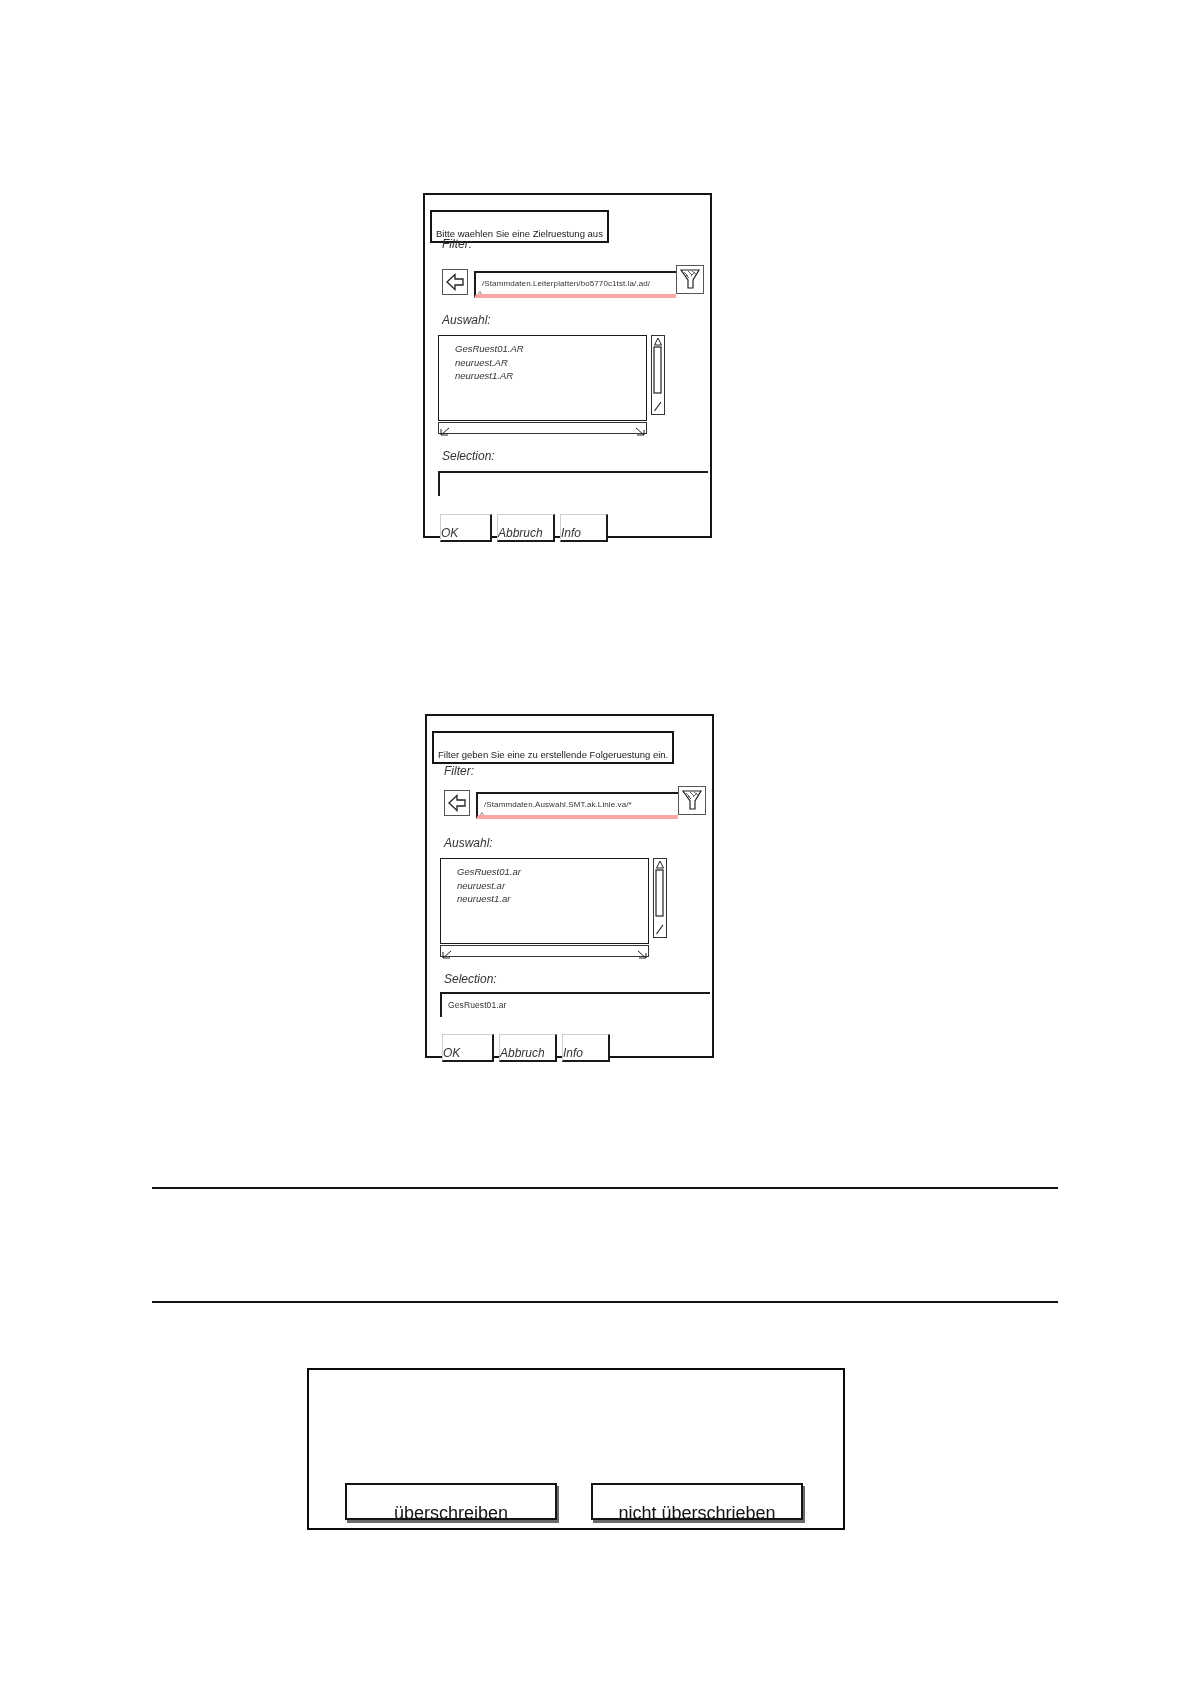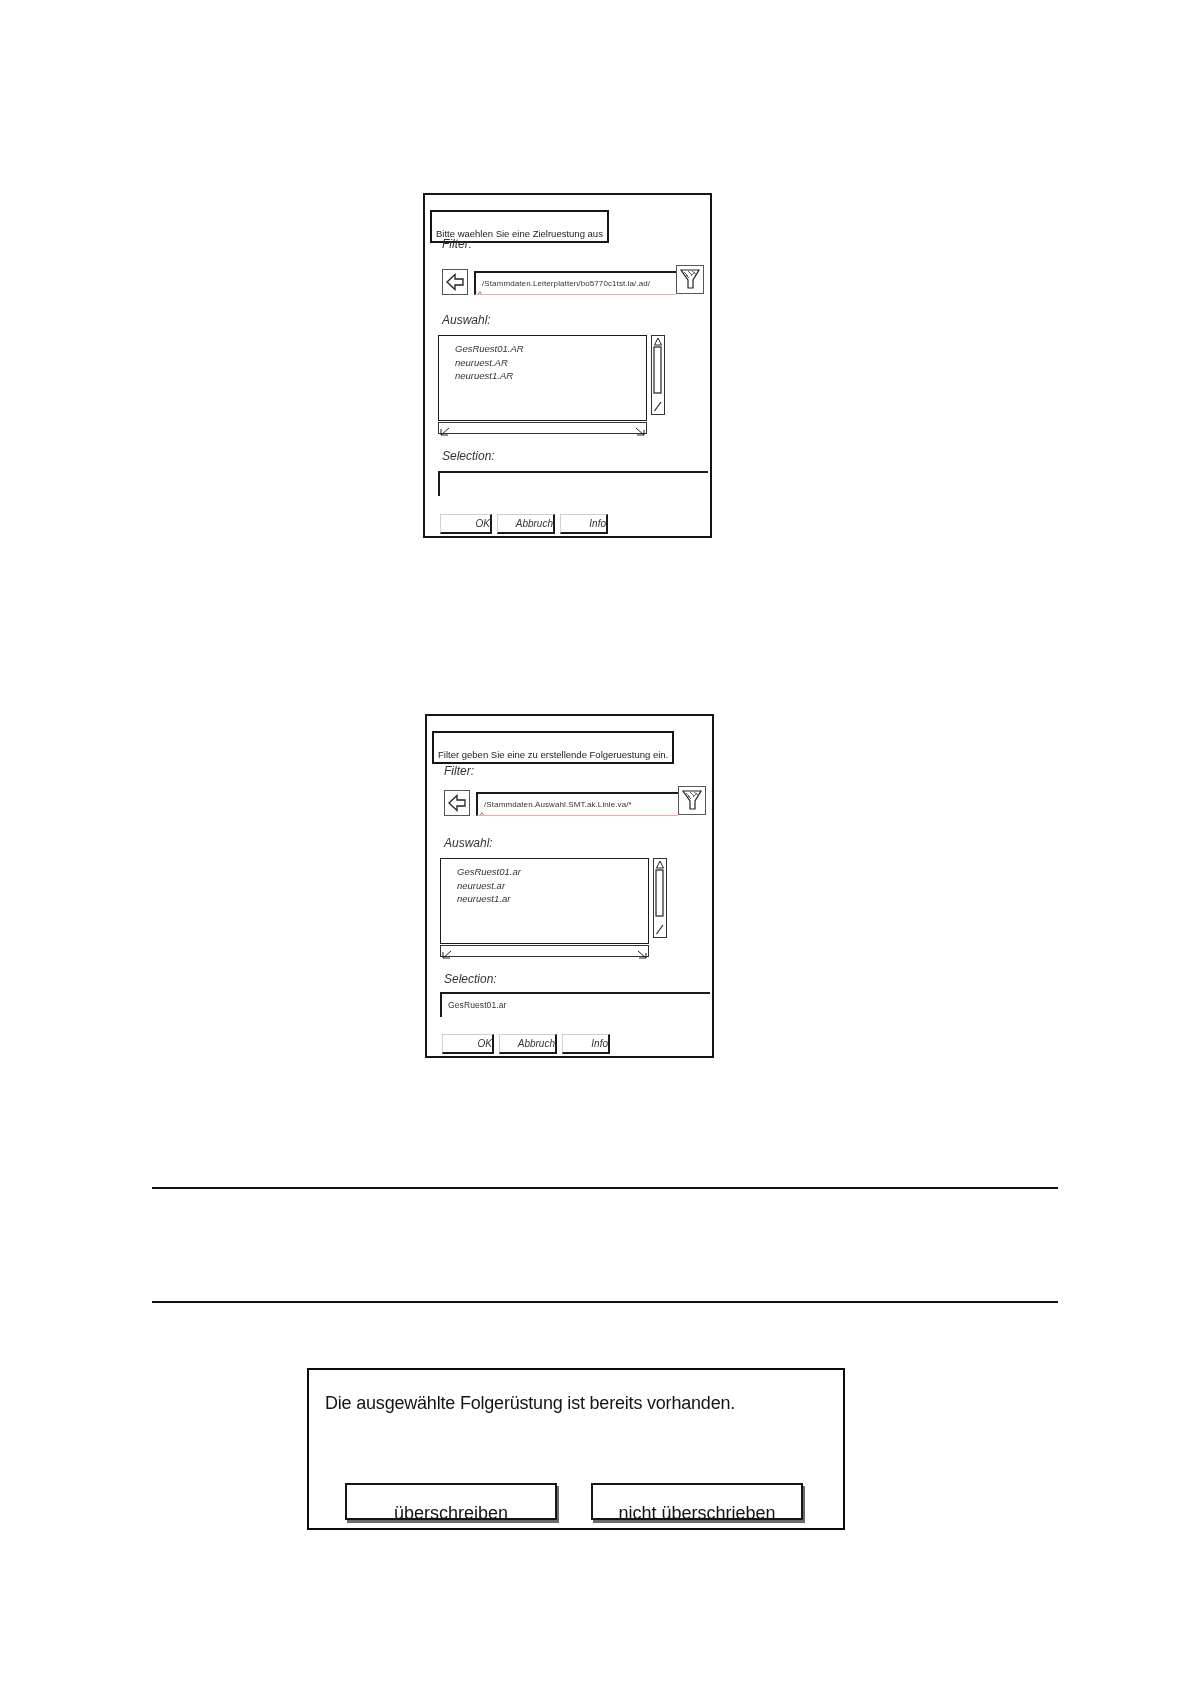--- a/index.html
+++ b/index.html
@@ -6,34 +6,34 @@
   .page{position:relative;width:1188px;height:1684px;background:#ffffff;margin:0 auto;
         font-family:"Liberation Sans",sans-serif;color:#222;overflow:hidden;}
 
   
   .fsd{position:absolute;background:#fff;border:2px solid #151515;}
   .titlebox{position:absolute;left:5px;top:7px;border:2px solid #151515;
             font-size:9.5px;line-height:11px;padding:16px 4px 2px 4px;white-space:nowrap;
             color:#1a1a1a;background:#fff;margin-top:8px;}
   .lbl{position:absolute;font-style:italic;font-size:12px;color:#333;white-space:nowrap;}
   .field{position:absolute;border-top:2px solid #1a1a1a;border-left:2px solid #1a1a1a;
-         border-bottom:1px solid #fca5a5;background:#fff;}
+         border-bottom:4px solid #fca5a5;background:#fff;}
   .field .val{font-size:8px;letter-spacing:0.1px;color:#333;padding:6px 2px 2px 6px;
               white-space:nowrap;overflow:hidden;}
   .caret{position:absolute;left:2px;bottom:-4px;font-size:8px;color:#333;line-height:8px;}
   .caret::before{content:"^";}
   .listbox{position:absolute;border:1.5px solid #1a1a1a;background:#fff;}
   .listbox .li{font-style:italic;font-size:9.5px;color:#333;line-height:13.5px;
                padding-left:16px;white-space:nowrap;}
   .listbox .li:first-child{padding-top:6px;}
   .vscroll,.hscroll{position:absolute;border:1.2px solid #333;background:#fff;}
   .btn{position:absolute;border-right:2px solid #1a1a1a;border-bottom:2px solid #1a1a1a;
        border-top:1px solid #cfcfcf;border-left:1px solid #cfcfcf;
-       text-align:right;font-style:italic;font-size:10px;color:#333;
-       padding-top:3px;background:#fff;cursor:pointer;}
+       text-align:left;font-style:italic;font-size:12px;color:#333;
+       padding-top:11px;background:#fff;cursor:pointer;}
   .iconbtn{position:absolute;border:1.5px solid #555;background:#fff;
            display:flex;align-items:center;justify-content:center;cursor:pointer;}
 
   
   .msgbox{position:absolute;border:2px solid #0a0a0a;background:#fff;}
   .msgline{position:absolute;left:16px;font-size:18px;line-height:30px;color:#141414;
            white-space:nowrap;letter-spacing:-0.2px;}
   .bigbtn{position:absolute;border:2px solid #141414;background:#fff;text-align:center;
           font-size:18px;color:#141414;padding-top:18px;box-sizing:border-box;
           box-shadow:2px 3px 0 #6a6a6a;cursor:pointer;}
@@ -157,18 +157,17 @@
 
     <div class="btn" style="left:15px;top:318px;width:49px;height:14px;">OK</div>
     <div class="btn" style="left:72px;top:318px;width:55px;height:14px;">Abbruch</div>
     <div class="btn" style="left:135px;top:318px;width:45px;height:14px;">Info</div>
   </div>
 
   <div class="rule" style="top:1187px;"></div>
   <div class="rule" style="top:1301px;"></div>
 
   <div class="msgbox" style="left:307px;top:1368px;width:534px;height:158px;">
-    <div class="msgline" style="top:18px;">Die ausgewählte Folgerüstung ist bereits vorhanden.</div>
     <div class="bigbtn" style="left:36px;top:113px;width:212px;height:37px;">überschreiben</div>
     <div class="bigbtn" style="left:282px;top:113px;width:212px;height:37px;">nicht überschrieben</div>
   </div>
 
 </div>
 
 </body></html>

